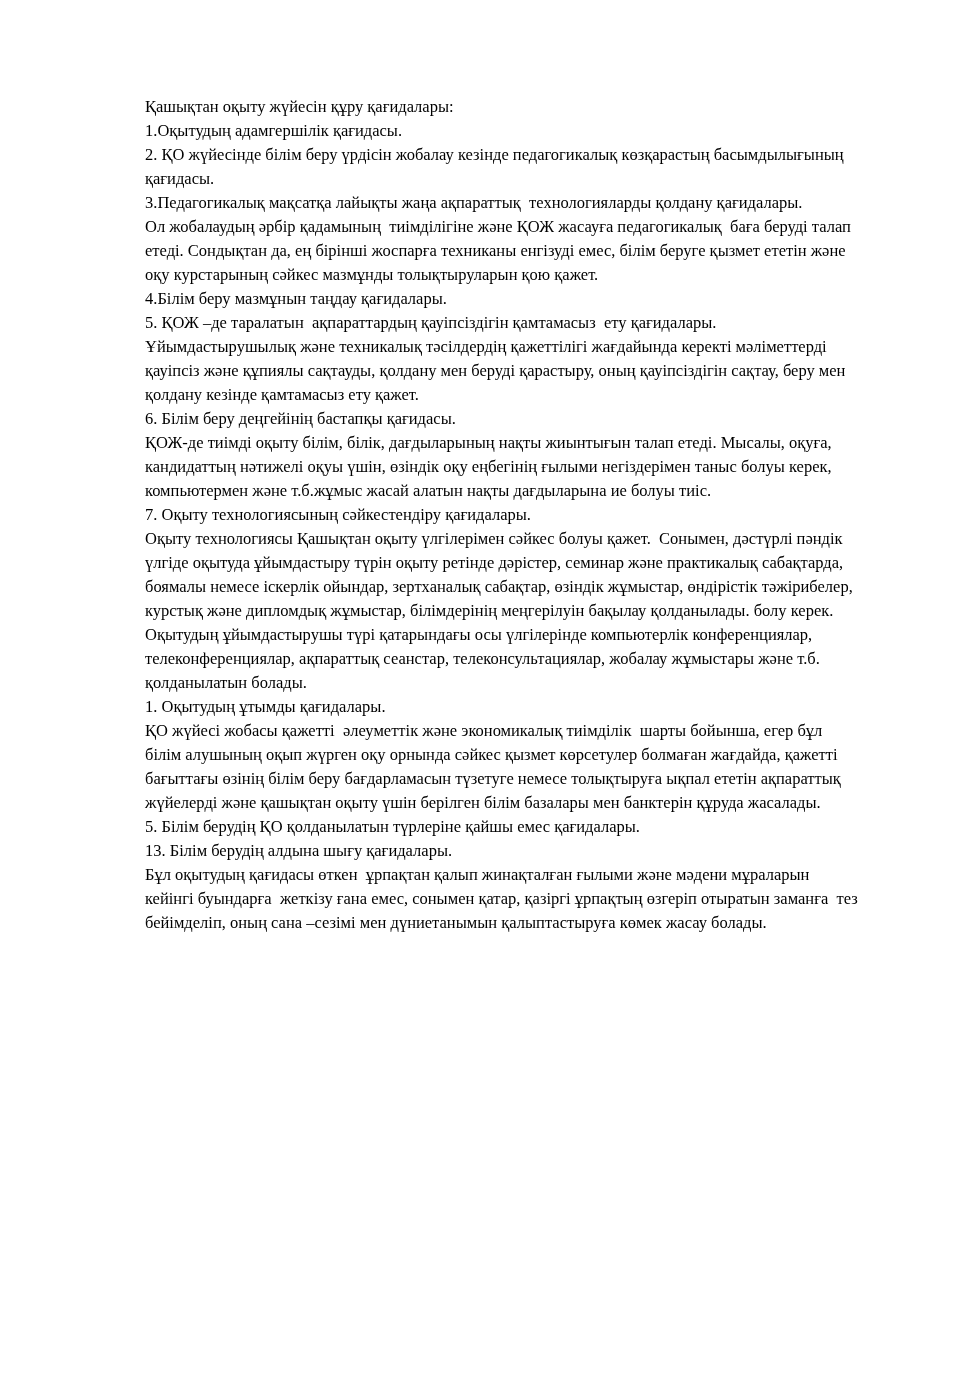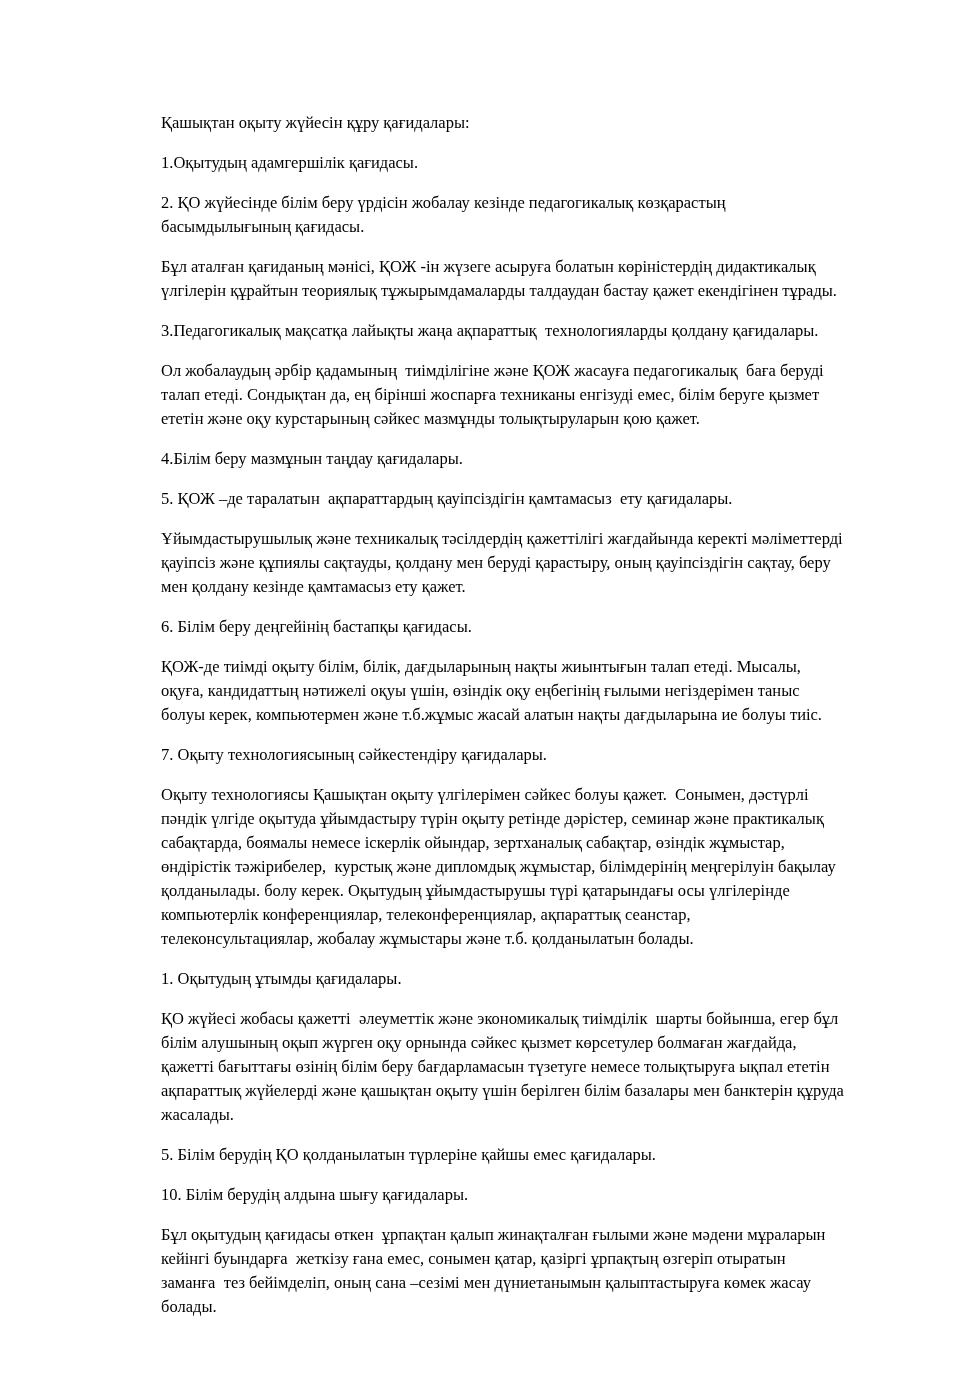--- a/index.html
+++ b/index.html
@@ -14,54 +14,53 @@
     background: #ffffff;
     box-sizing: border-box;
     padding: 95px 118px 40px 145px;
     font-family: "Liberation Serif", "DejaVu Serif", serif;
     font-size: 16.5px;
     line-height: 24px;
     color: #000000;
     overflow: hidden;
   }
   .page p {
-    margin: 16px;
+    margin: 0;
     padding: 0;
     text-align: left;
     white-space: pre-wrap;
   }
   .h {
     font-weight: normal;
   }
 </style>
 </head>
 <body>
 
 <div class="page">
   <p>Қашықтан оқыту жүйесін құру қағидалары:</p>
 
   <p class="h">1.Оқытудың адамгершілік қағидасы.</p>
 
   <p class="h">2. ҚО жүйесінде білім беру үрдісін жобалау кезінде педагогикалық көзқарастың басымдылығының қағидасы.</p>
-  <p>Бұл аталған қағиданың мәнісі, ҚОЖ -ін жүзеге асыруға болатын көріністердің дидактикалық үлгілерін құрайтын теориялық тұжырымдамаларды талдаудан бастау қажет екендігінен тұрады.</p>
 
   <p class="h">3.Педагогикалық мақсатқа лайықты жаңа ақпараттық  технологияларды қолдану қағидалары.</p>
   <p>Ол жобалаудың әрбір қадамының  тиімділігіне және ҚОЖ жасауға педагогикалық  баға беруді талап етеді. Сондықтан да, ең бірінші жоспарға техниканы енгізуді емес, білім беруге қызмет ететін және оқу курстарының сәйкес мазмұнды толықтыруларын қою қажет.</p>
 
   <p class="h">4.Білім беру мазмұнын таңдау қағидалары.</p>
 
   <p class="h">5. ҚОЖ –де таралатын  ақпараттардың қауіпсіздігін қамтамасыз  ету қағидалары.</p>
   <p>Ұйымдастырушылық және техникалық тәсілдердің қажеттілігі жағдайында керекті мәліметтерді қауіпсіз және құпиялы сақтауды, қолдану мен беруді қарастыру, оның қауіпсіздігін сақтау, беру мен қолдану кезінде қамтамасыз ету қажет.</p>
 
   <p class="h">6. Білім беру деңгейінің бастапқы қағидасы.</p>
   <p>ҚОЖ-де тиімді оқыту білім, білік, дағдыларының нақты жиынтығын талап етеді. Мысалы, оқуға, кандидаттың нәтижелі оқуы үшін, өзіндік оқу еңбегінің ғылыми негіздерімен таныс болуы керек, компьютермен және т.б.жұмыс жасай алатын нақты дағдыларына ие болуы тиіс.</p>
 
   <p class="h">7. Оқыту технологиясының сәйкестендіру қағидалары.</p>
   <p>Оқыту технологиясы Қашықтан оқыту үлгілерімен сәйкес болуы қажет.  Сонымен, дәстүрлі пәндік үлгіде оқытуда ұйымдастыру түрін оқыту ретінде дәрістер, семинар және практикалық сабақтарда, боямалы немесе іскерлік ойындар, зертханалық сабақтар, өзіндік жұмыстар, өндірістік тәжірибелер,  курстық және дипломдық жұмыстар, білімдерінің меңгерілуін бақылау қолданылады. болу керек. Оқытудың ұйымдастырушы түрі қатарындағы осы үлгілерінде компьютерлік конференциялар, телеконференциялар, ақпараттық сеанстар, телеконсультациялар, жобалау жұмыстары және т.б. қолданылатын болады.</p>
 
   <p class="h">1. Оқытудың ұтымды қағидалары.</p>
   <p>ҚО жүйесі жобасы қажетті  әлеуметтік және экономикалық тиімділік  шарты бойынша, егер бұл білім алушының оқып жүрген оқу орнында сәйкес қызмет көрсетулер болмаған жағдайда, қажетті бағыттағы өзінің білім беру бағдарламасын түзетуге немесе толықтыруға ықпал ететін ақпараттық жүйелерді және қашықтан оқыту үшін берілген білім базалары мен банктерін құруда жасалады.</p>
 
   <p class="h">5. Білім берудің ҚО қолданылатын түрлеріне қайшы емес қағидалары.</p>
 
-  <p class="h">10. Білім берудің алдына шығу қағидалары.</p>
+  <p class="h">13. Білім берудің алдына шығу қағидалары.</p>
   <p>Бұл оқытудың қағидасы өткен  ұрпақтан қалып жинақталған ғылыми және мәдени мұраларын кейінгі буындарға  жеткізу ғана емес, сонымен қатар, қазіргі ұрпақтың өзгеріп отыратын заманға  тез бейімделіп, оның сана –сезімі мен дүниетанымын қалыптастыруға көмек жасау болады.</p>
 </div>
 
 </body></html>

